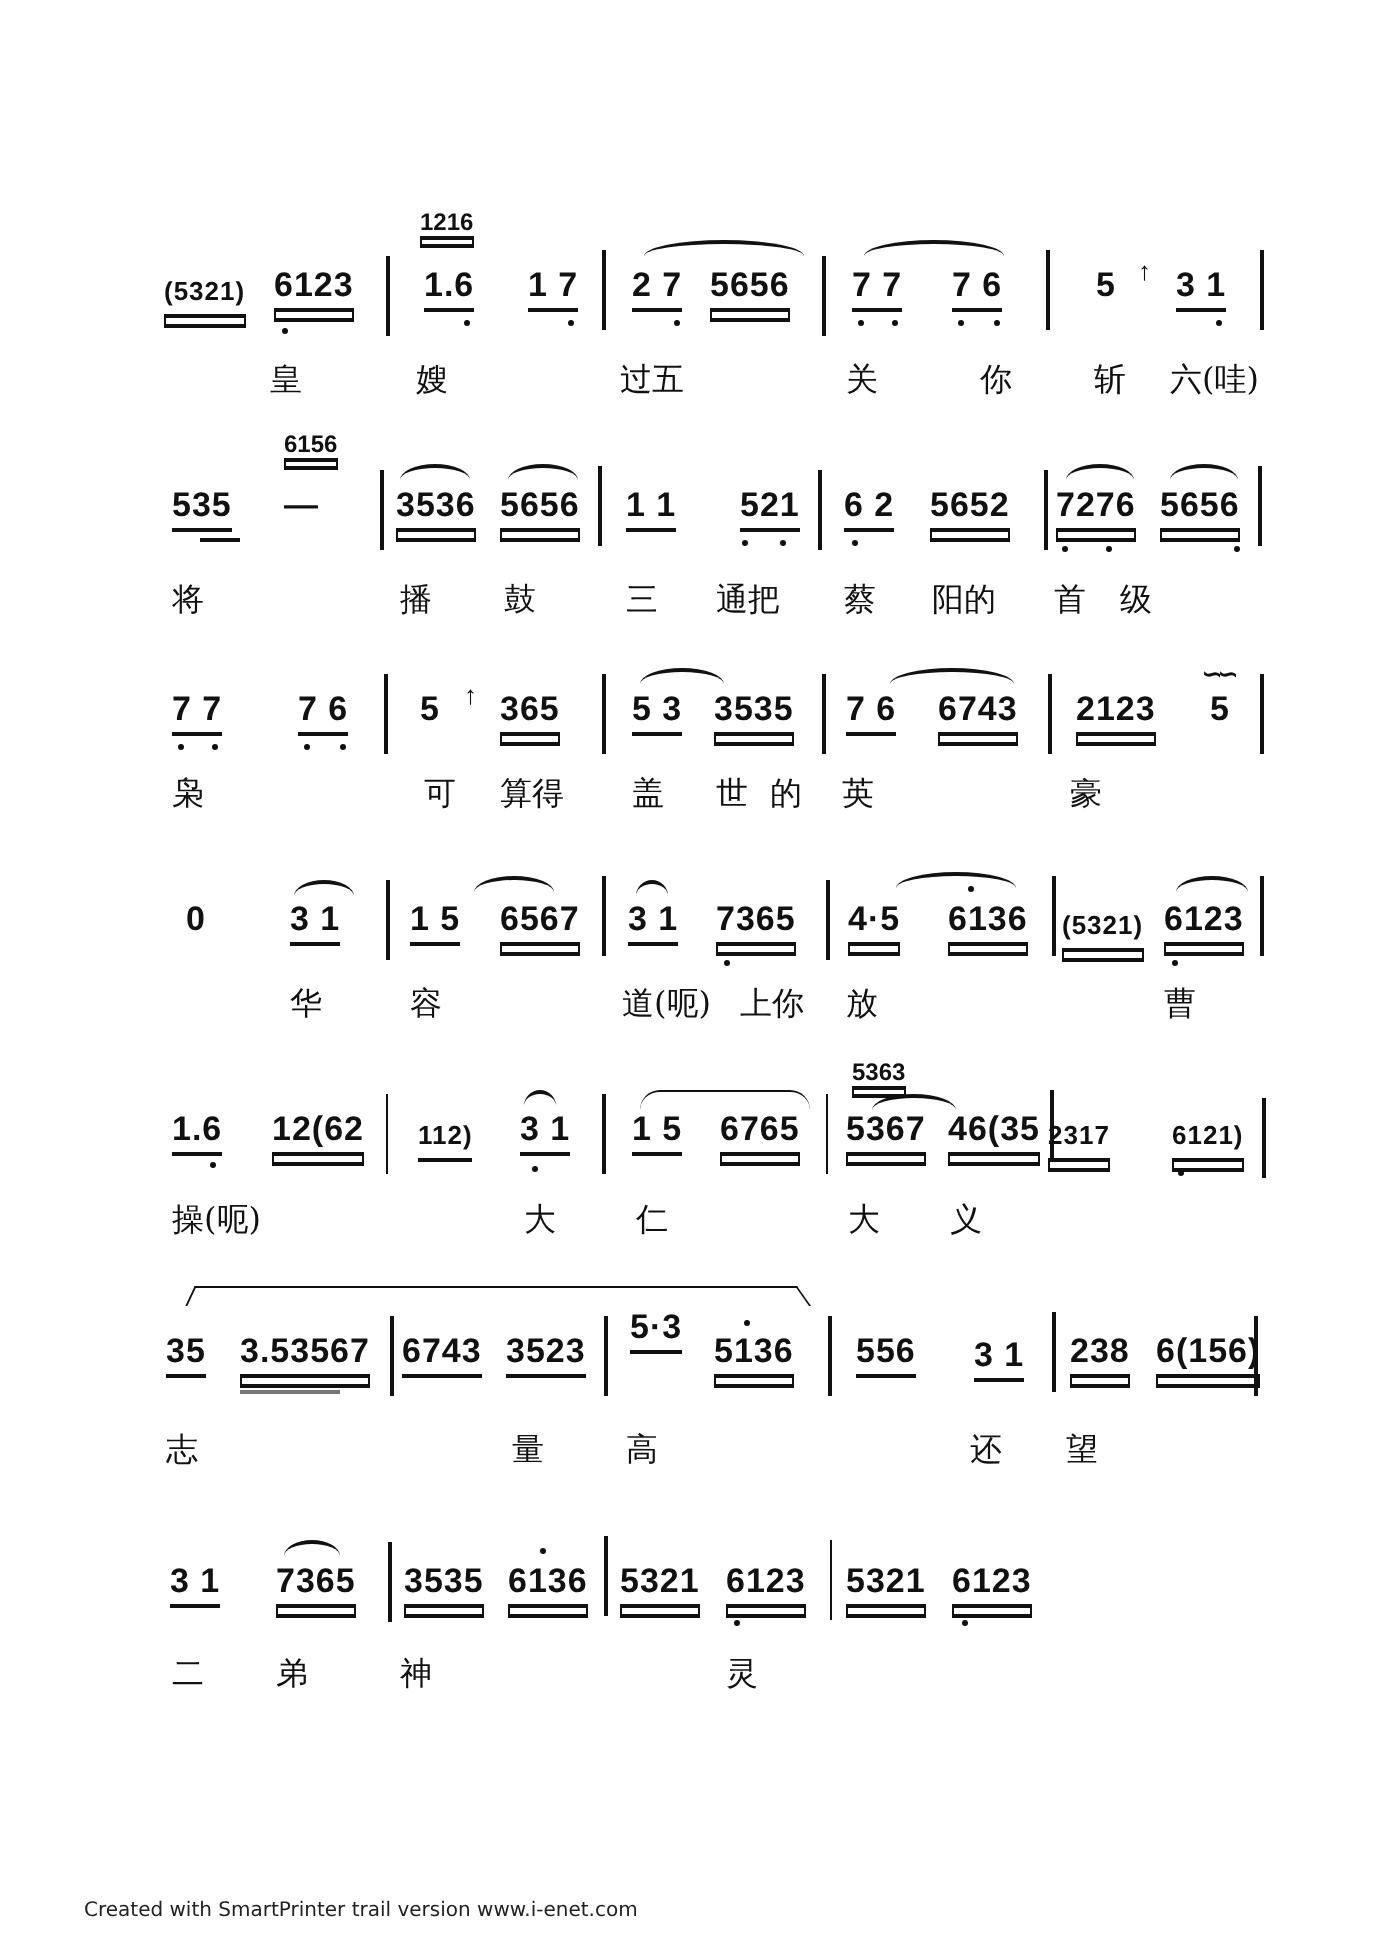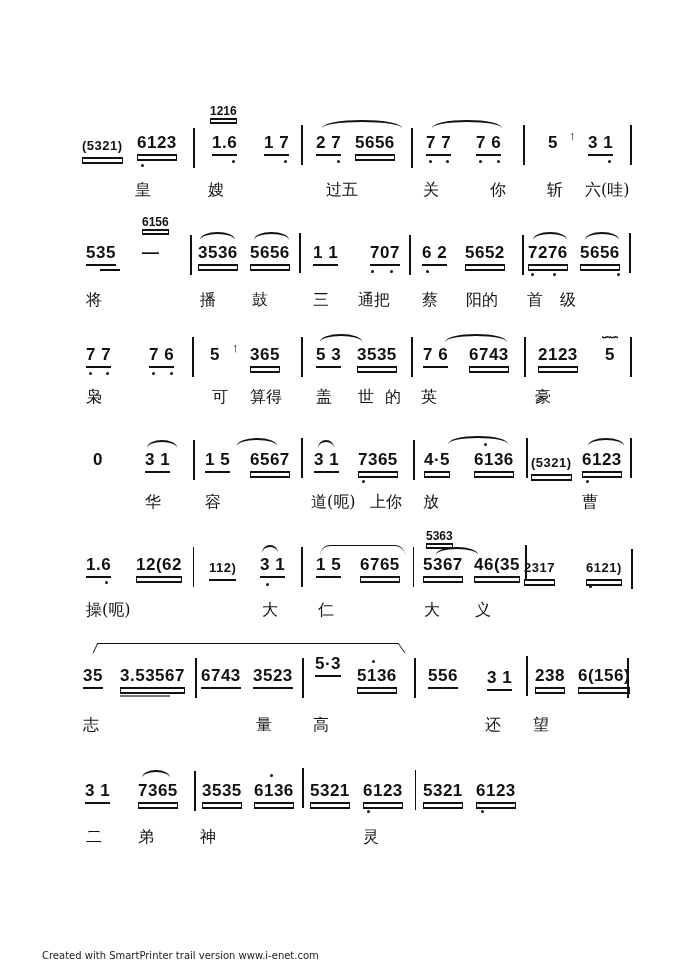--- a/index.html
+++ b/index.html
@@ -54,40 +54,40 @@
     <span class="dot" style="left:479px;top:60px;"></span>
     <span class="dot" style="left:497px;top:60px;"></span>
     <div class="bar" style="left:523px;top:25px;"></div>
     <span class="n" style="left:548px;top:33px;">5</span>
     <span class="arrow" style="left:569px;top:28px;">↑</span>
     <span class="n u1" style="left:588px;top:33px;">3 1</span>
     <span class="dot" style="left:608px;top:60px;"></span>
     <div class="bar" style="left:630px;top:25px;"></div>
     <span class="lyric" style="left:135px;top:80px;">皇</span>
     <span class="lyric" style="left:208px;top:80px;">嫂</span>
-    <span class="lyric" style="left:310px;top:80px;margin-left:16px;">过五</span>
+    <span class="lyric" style="left:310px;top:80px;">过五</span>
     <span class="lyric" style="left:423px;top:80px;">关</span>
     <span class="lyric" style="left:490px;top:80px;">你</span>
     <span class="lyric" style="left:547px;top:80px;">斩</span>
     <span class="lyric" style="left:585px;top:80px;">六(哇)</span>
   </div>
 
   <div class="system" style="top:210px;">
     <span class="n u1" style="left:86px;top:33px;">535</span>
     <div style="position:absolute;left:100px;top:59px;width:20px;height:2px;background:#111;"></div>
     <span class="grace" style="left:142px;top:5px;">6156</span>
     <span class="n" style="left:142px;top:33px;">—</span>
     <div class="bar" style="left:190px;top:25px;"></div>
     <div class="slur" style="left:200px;top:22px;width:35px;"></div>
     <span class="n u2" style="left:198px;top:33px;">3536</span>
     <div class="slur" style="left:254px;top:22px;width:35px;"></div>
     <span class="n u2" style="left:250px;top:33px;">5656</span>
     <div class="bar" style="left:299px;top:23px;"></div>
     <span class="n u1" style="left:313px;top:33px;">1 1</span>
-    <span class="n u1" style="left:370px;top:33px;">707</span>
+    <span class="n u1" style="left:370px;top:33px;">521</span>
     <span class="dot" style="left:371px;top:60px;"></span>
     <span class="dot" style="left:390px;top:60px;"></span>
     <div class="bar" style="left:409px;top:25px;"></div>
     <span class="n u1" style="left:422px;top:33px;">6 2</span>
     <span class="dot" style="left:426px;top:60px;"></span>
     <span class="n u2" style="left:465px;top:33px;">5652</span>
     <div class="bar" style="left:522px;top:25px;"></div>
     <div class="slur" style="left:533px;top:22px;width:34px;"></div>
     <span class="n u2" style="left:528px;top:33px;">7276</span>
     <span class="dot" style="left:531px;top:63px;"></span>

